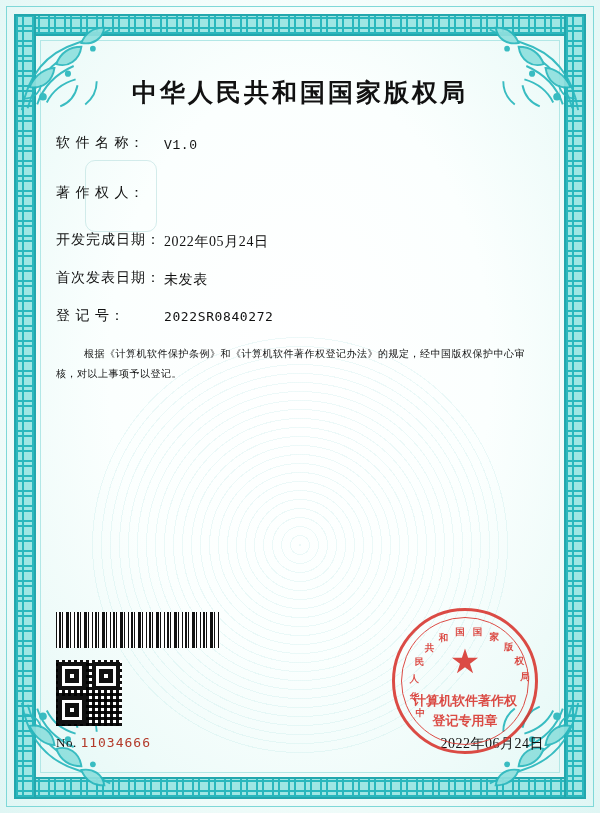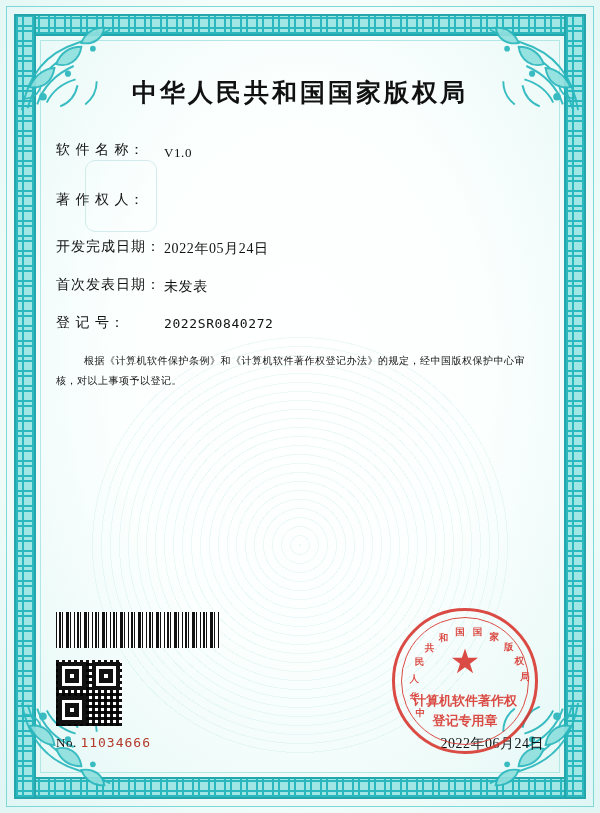--- a/index.html
+++ b/index.html
@@ -130,21 +130,21 @@
   .cert-no {
     margin-top: 26px;
     text-align: right;
     font-size: 11.5px;
     color: #1a1a1a;
     letter-spacing: .4px;
   }
   .cert-no .label { margin-right: 6px; }
 
   .fields {
-    margin-top: 32px;
+    margin-top: 25px;
   }
   .field-row {
     display: flex;
     align-items: flex-start;
     margin-bottom: 17px;
   }
   .field-row.tight { margin-bottom: 6px; }
   .field-label {
     width: 108px;
     flex: 0 0 108px;
@@ -158,21 +158,21 @@
     color: #111111;
     letter-spacing: .6px;
     line-height: 1.5;
   }
   .field-value.mono {
     font-family: "DejaVu Sans Mono", "Liberation Mono", monospace;
     font-size: 13px;
   }
   .field-value .version {
     display: block;
-    font-family: Liberation Serif, serif;
+    font-family: Liberation Mono, monospace;
     font-size: 13px;
     margin-top: 2px;
   }
 
   .spacer-lg { height: 22px; }
   .spacer-md { height: 12px; }
 
   .statement {
     margin-top: 18px;
     font-size: 10px;

